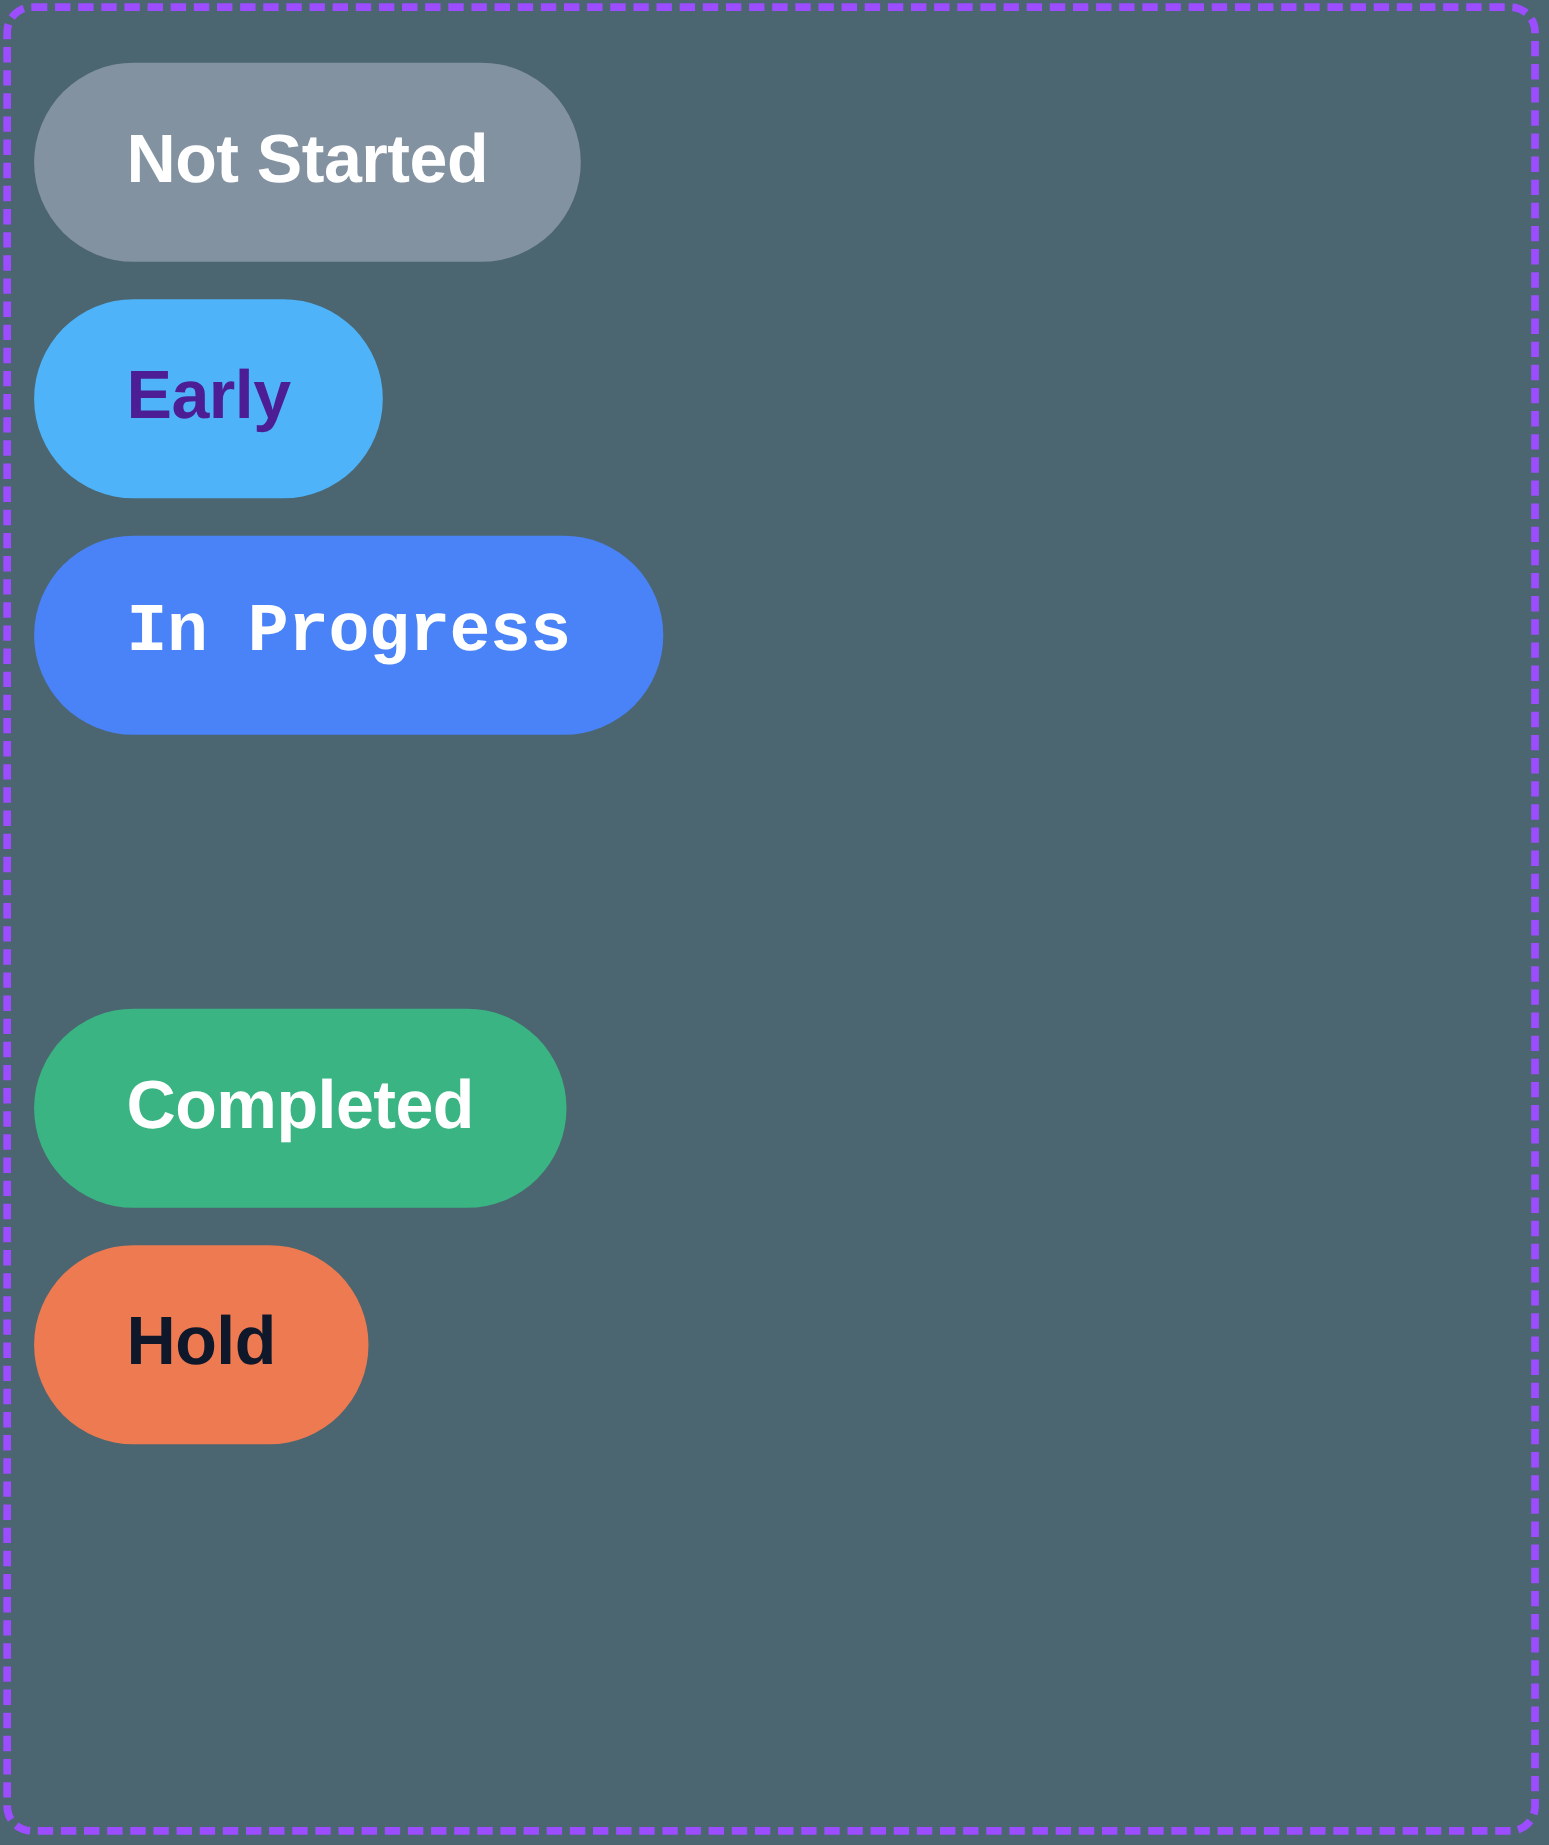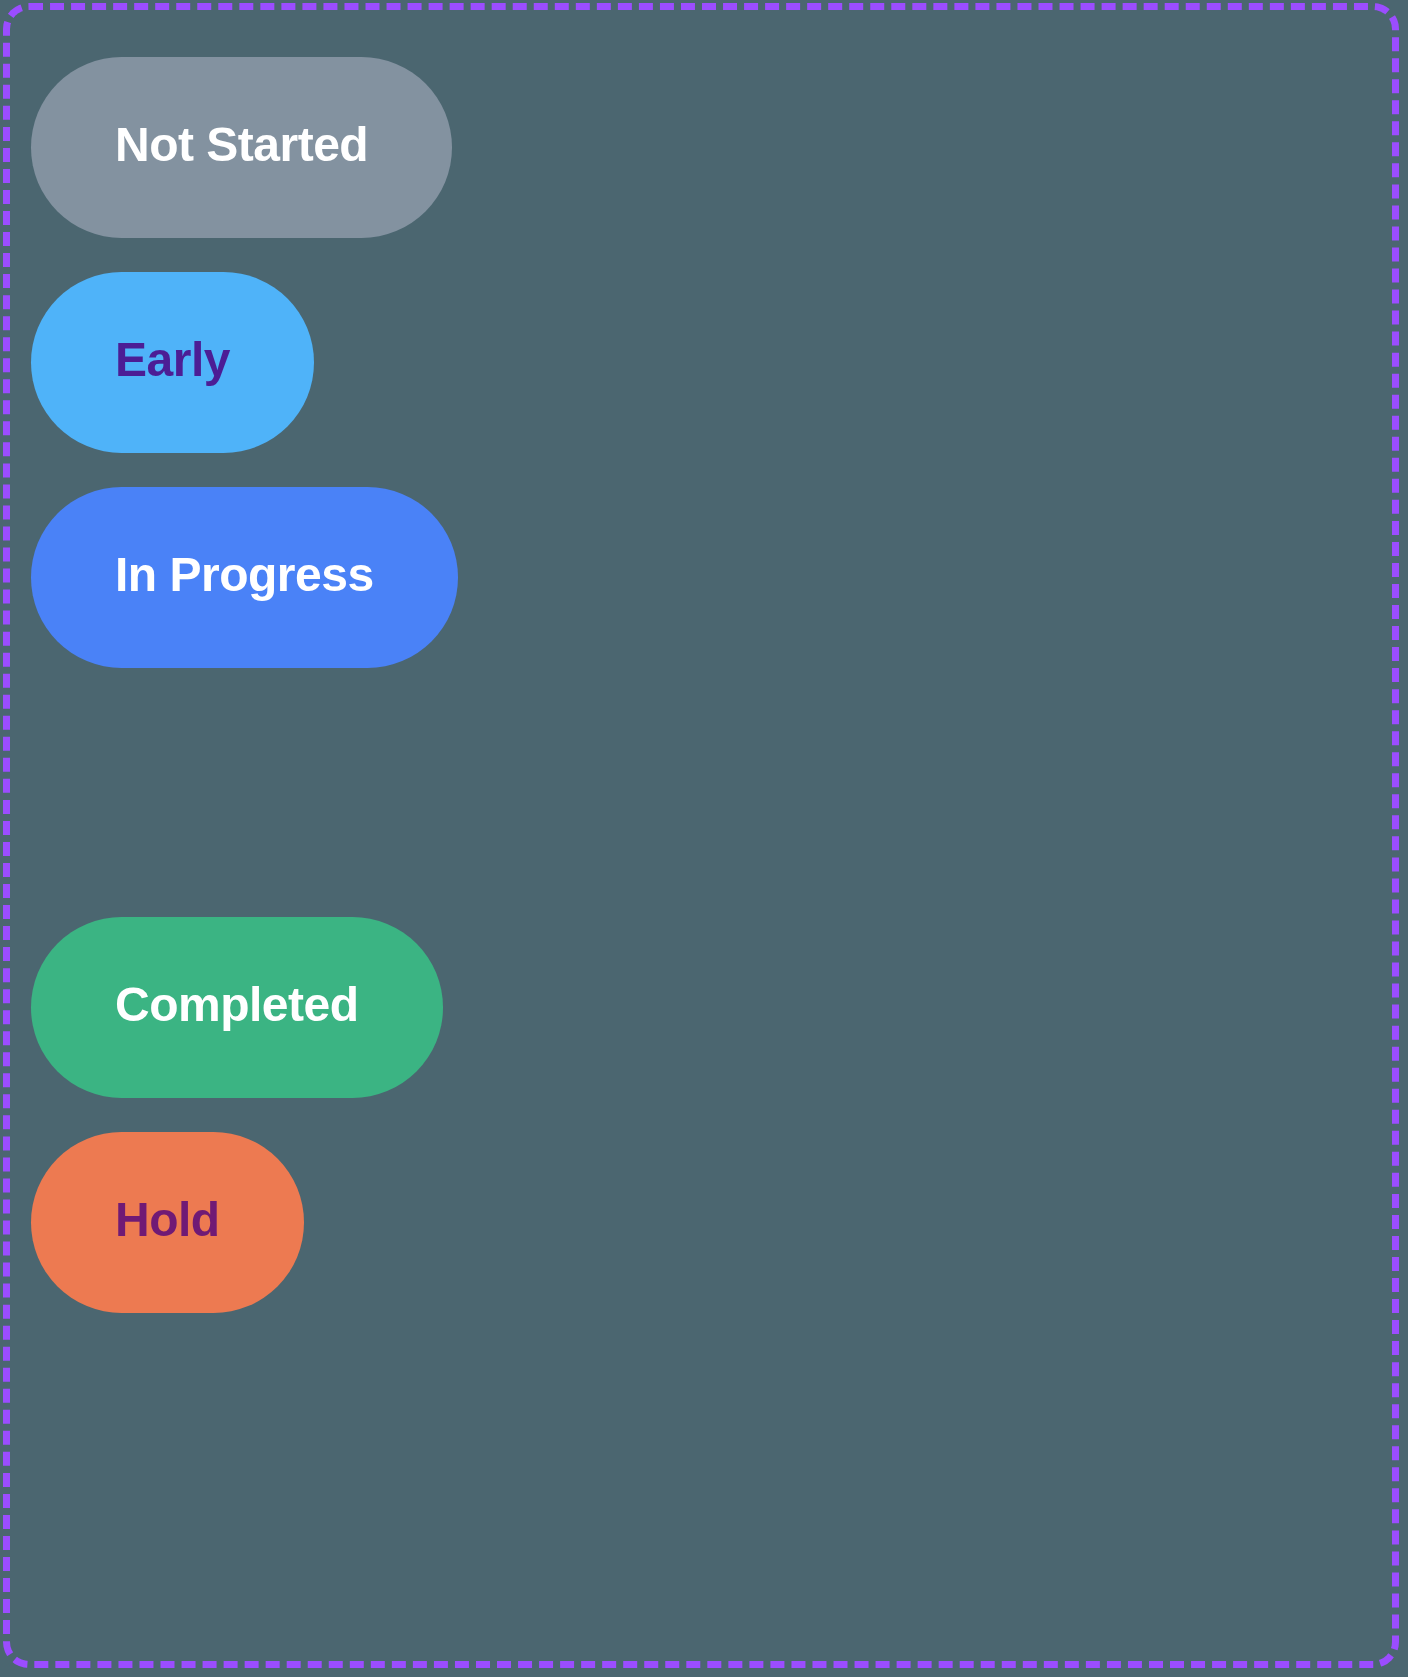--- a/index.html
+++ b/index.html
@@ -44,21 +44,21 @@
   }
 
   .status-pill {
     height: 181px;
     box-sizing: border-box;
     border-radius: 95px;
     display: flex;
     align-items: center;
     padding: 0 84px;
     color: #ffffff;
-    font-size: 48px;
+    font-size: 62px;
     font-weight: 700;
     letter-spacing: -0.5px;
     line-height: 1;
     white-space: nowrap;
     flex: 0 0 auto;
   }
 
   
   .status-pill.is-blank {
     background: transparent !important;
@@ -74,27 +74,27 @@
 </head>
 <body style="background: rgb(75, 102, 112);">
 
 <div id="status-list">
     <div class="status-pill" style="background: rgb(131, 146, 160);">
       <span class="pill-label" style="color: rgb(255, 255, 255);">Not Started</span>
     </div>
     <div class="status-pill" style="background: rgb(79, 179, 249);">
       <span class="pill-label" style="color: #4c1d95;">Early</span>
     </div>
-    <div class="status-pill" style="background: rgb(74, 130, 247);">
+    <div class="status-pill" style="background: rgb(74, 130, 247); font-family: Liberation Mono, monospace;">
       <span class="pill-label" style="color: rgb(255, 255, 255);">In Progress</span>
     </div>
     <div class="status-pill is-blank" style="height: 181px;">
       <span class="pill-label" style="color: rgb(255, 255, 255);"></span>
     </div>
     <div class="status-pill" style="background: rgb(59, 180, 131); text-align: center;">
       <span class="pill-label" style="color: rgb(255, 255, 255);">Completed</span>
     </div>
     <div class="status-pill" style="background: rgb(237, 122, 81);">
-      <span class="pill-label" style="color: #701a75;">Hold</span>
+      <span class="pill-label" style="color: #0f172a;">Hold</span>
     </div>
   </div>
 
 <div id="selection-frame" style="border-color: rgb(155, 77, 255); border-width: 7px; border-style: dashed; border-radius: 26px;"></div>
 
 </body></html>

